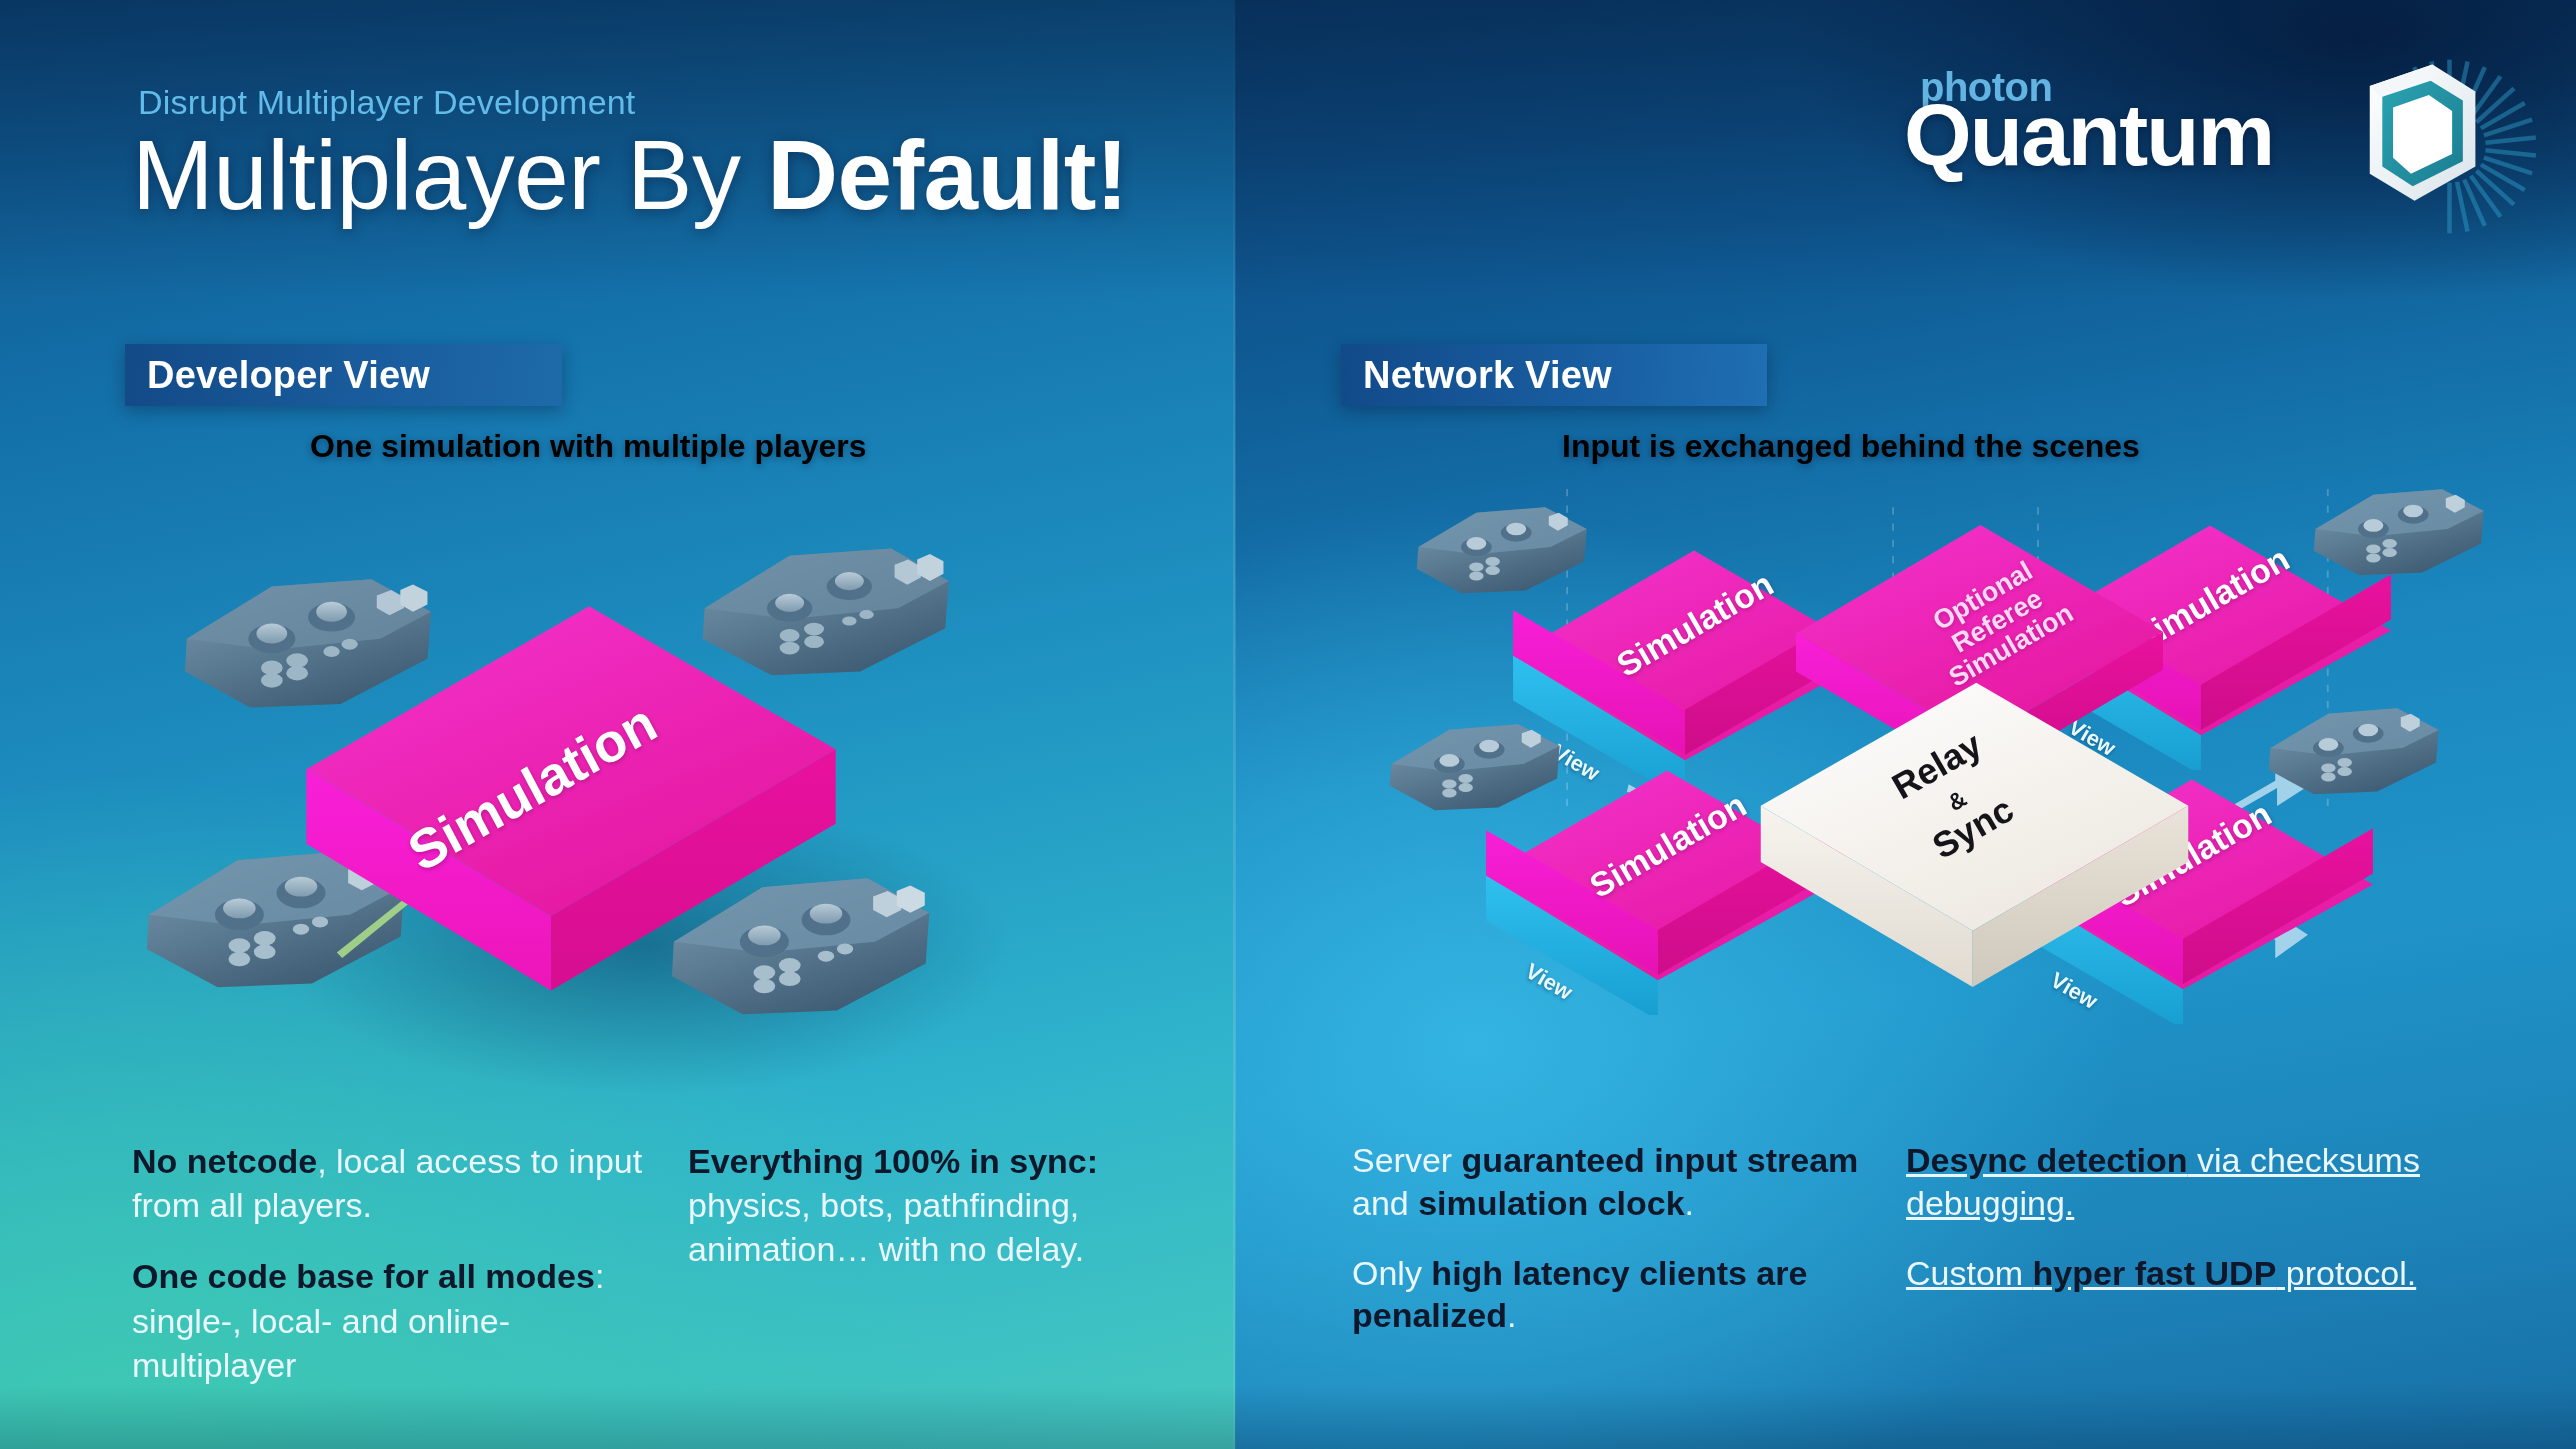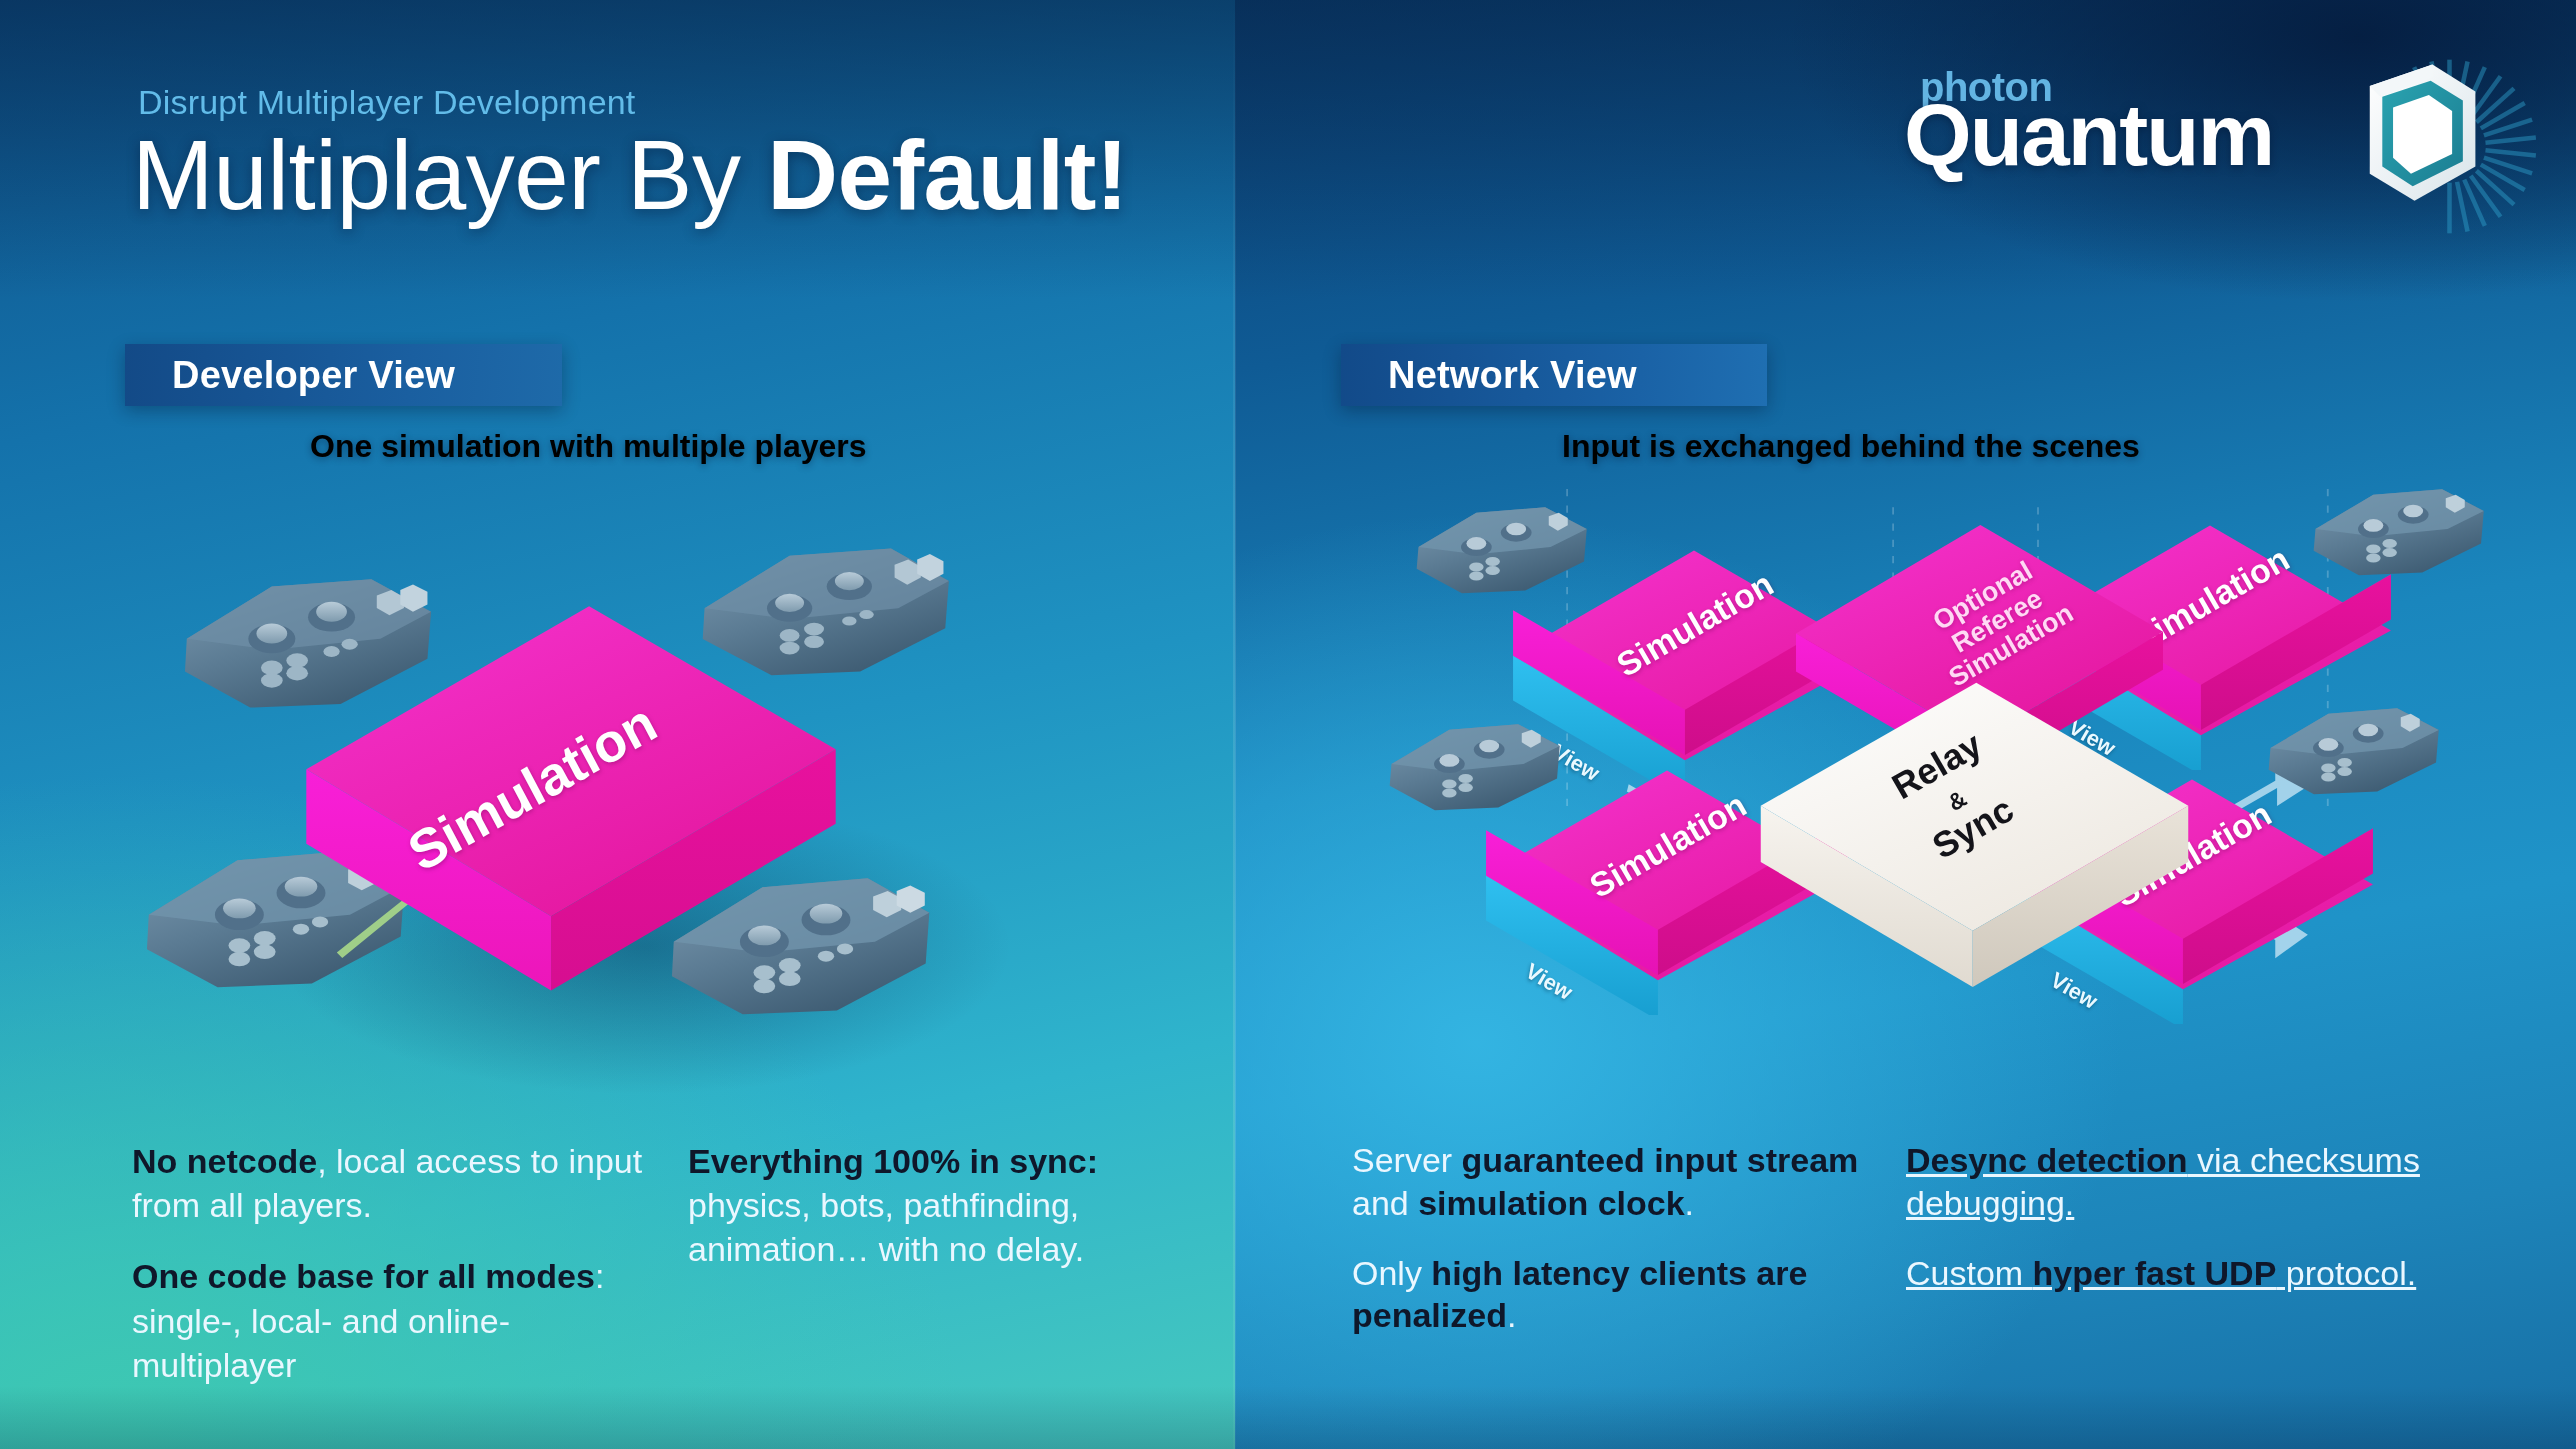--- a/index.html
+++ b/index.html
@@ -41,21 +41,21 @@
   .logo{position:absolute;right:11px;top:27px;width:688px;height:172px;}
   .logo-burst{position:absolute;right:16.3px;top:20px;width:199px;height:199px;opacity:.55;}
   .logo-photon{position:absolute;left:43px;top:38px;font-size:40px;color:#63b4e2;
     font-weight:600;letter-spacing:-0.5px;}
   .logo-quantum{position:absolute;left:27px;top:58px;font-size:87px;color:#fff;
     font-weight:700;letter-spacing:-1.8px;text-shadow:0 1.8px 9px rgba(0,20,50,.5);}
   .logo-mark{position:absolute;right:78px;top:34px;width:136px;height:145px;}
 
   
   .badge{position:absolute;height:62px;display:flex;align-items:center;
-    padding:0 29px 0 47px;color:#fff;font-size:38px;font-weight:700;letter-spacing:0.2px;
+    padding:0 29px 0 22px;color:#fff;font-size:38px;font-weight:700;letter-spacing:0.2px;
     box-shadow:0 5.4px 16.3px rgba(0,15,40,.33);}
   .badge-dev{left:125px;top:344px;width:437px;
     background:linear-gradient(95deg,#134a87 0%,#1a5fa0 65%,#1e6aa9 100%);}
   .badge-net{left:1341px;top:344px;width:426px;
     background:linear-gradient(95deg,#124a89 0%,#1a62a6 70%,#1f6fb2 100%);}
   .subhead{position:absolute;color:#000000;font-size:32px;font-weight:700;
     text-shadow:0 1.8px 7.2px rgba(0,20,50,.4);}
   .subhead-dev{left:310px;top:428px;}
   .subhead-net{left:1562px;top:428px;}
 

